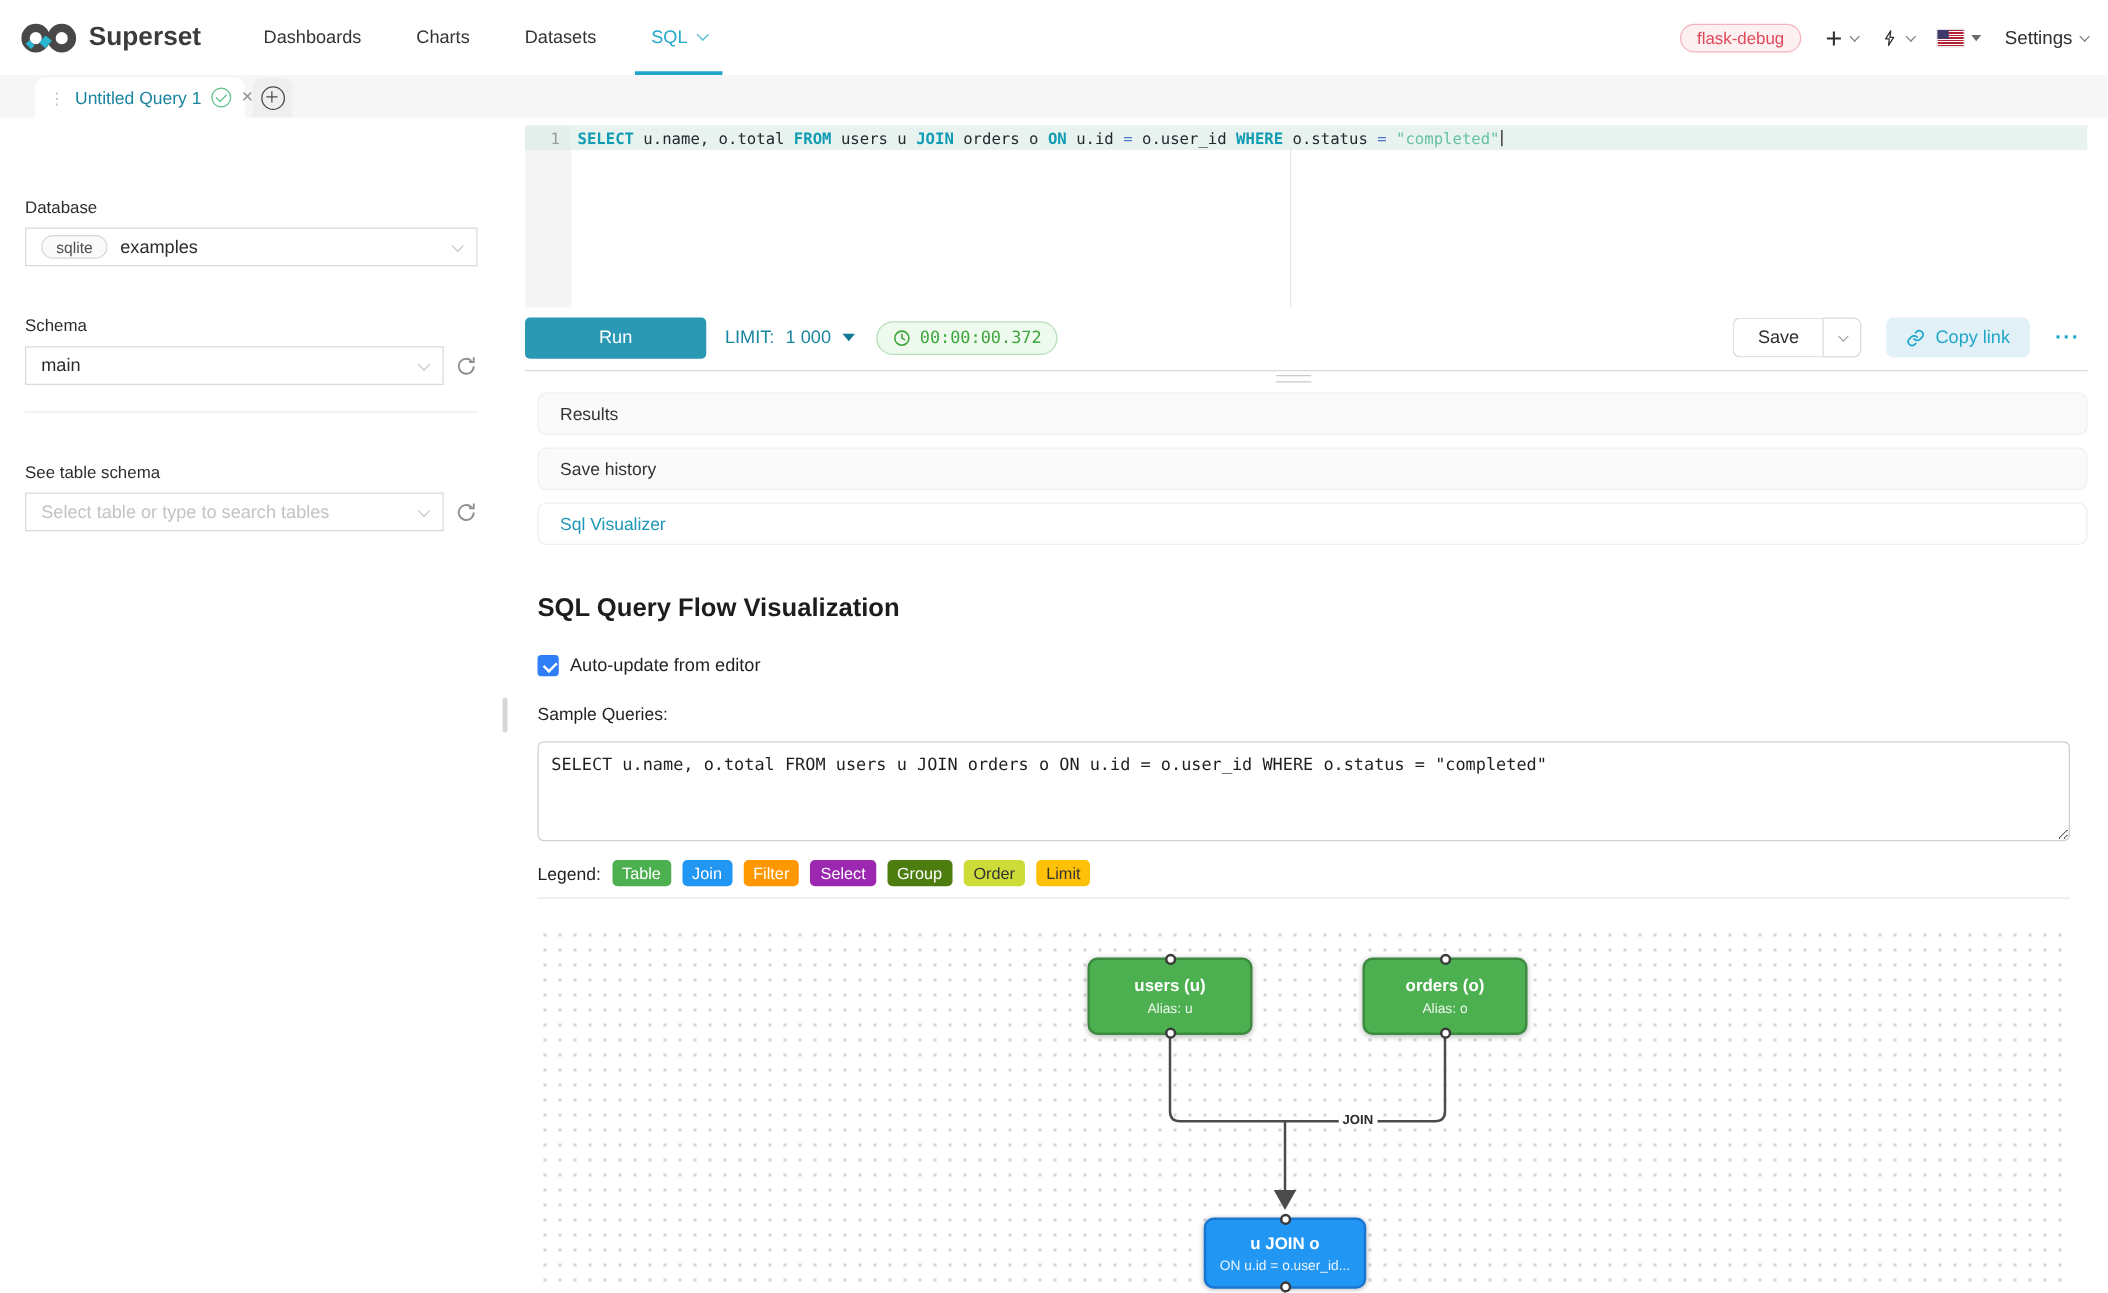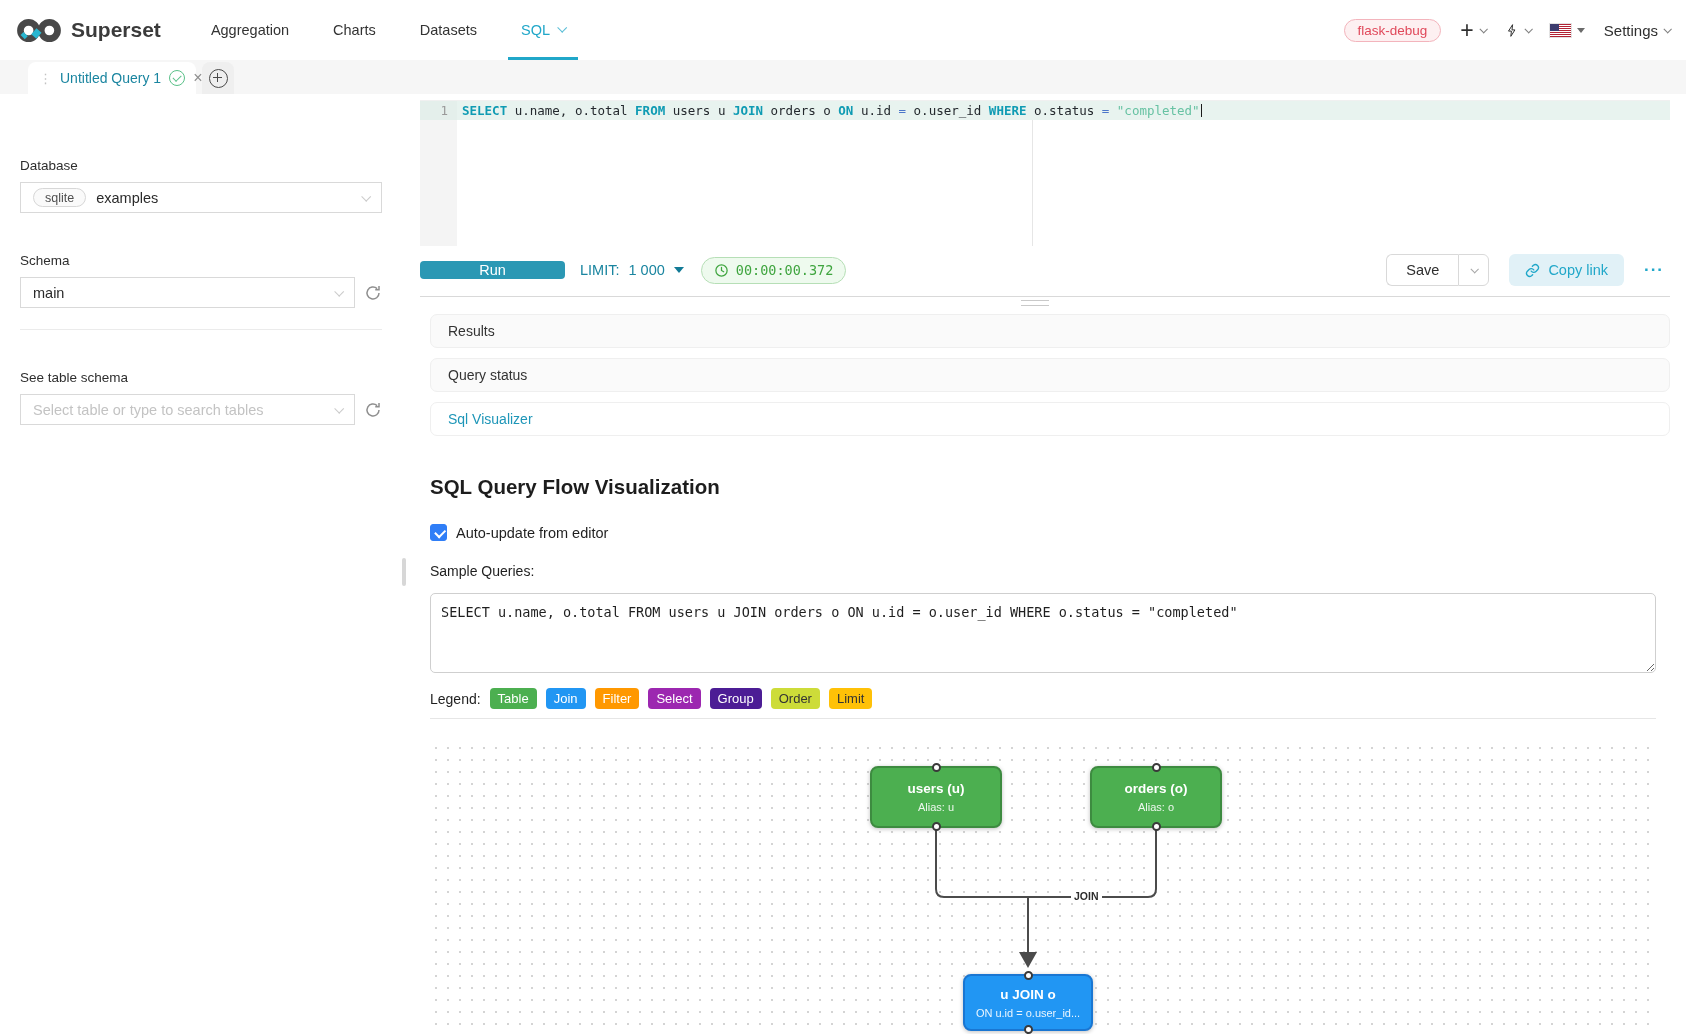--- a/index.html
+++ b/index.html
@@ -60,21 +60,21 @@
   .print-margin { position:absolute; left:612px; top:0; width:1px; height:100%; background:#e6e6e6; }
   .code-area { position:absolute; left:37px; right:0; top:0; }
   .code-line { height:19px; line-height:19px; background:#e8f3ef; font-size:12.5px; white-space:pre; padding-left:5px; }
   .tk-kw { color:#0f9bb3; font-weight:bold; }
   .tk-pl { color:#24292e; }
   .tk-op { color:#4c76c9; }
   .tk-str { color:#67c2a3; }
   .cursor { display:inline-block; width:1.5px; height:13px; background:#1b1b1b; vertical-align:-2px; margin-left:1px; }
 
   .toolbar { display:flex; align-items:center; margin-top:7px; height:34px; padding-right:6px; }
-  .run-btn { width:145px; height:18px; background:#2b98b4; color:#fff; border:none; border-radius:4px; font-size:14.5px; cursor:pointer; }
+  .run-btn { width:145px; height:33px; background:#2b98b4; color:#fff; border:none; border-radius:4px; font-size:14.5px; cursor:pointer; }
   .limit { display:flex; align-items:center; gap:9px; margin-left:15px; font-size:14.5px; color:#1a85a0; cursor:pointer; }
   .limit-caret { width:0; height:0; border-left:5px solid transparent; border-right:5px solid transparent; border-top:6px solid #127a96; }
   .timer { margin-left:17px; display:flex; align-items:center; gap:7px; height:27px; padding:0 12px; border:1px solid #b6dfb6; background:#eefaee; border-radius:14px; color:#3fa53f; font-family:"DejaVu Sans Mono", monospace; font-size:13.5px; }
   .toolbar-right { margin-left:auto; display:flex; align-items:center; gap:20px; }
   .save-split { display:flex; }
   .save-btn { height:32px; padding:0 19px; background:#fff; border:1px solid #d9d9d9; border-right:none; border-radius:6px 0 0 6px; font-size:14.5px; color:#2f2f2f; cursor:pointer; }
   .save-caret-btn { width:31px; height:32px; background:#fff; border:1px solid #d9d9d9; border-radius:0 6px 6px 0; display:flex; align-items:center; justify-content:center; color:#8a8a8a; cursor:pointer; }
   .copy-btn { height:32px; padding:0 16px; display:flex; align-items:center; gap:8px; background:#e1f1f7; color:#20a7c9; border:none; border-radius:6px; font-size:14.5px; cursor:pointer; }
   .more-btn { color:#20a7c9; font-size:17px; font-weight:bold; letter-spacing:1px; cursor:pointer; }
 
@@ -125,21 +125,21 @@
       <svg width="46" height="29" viewBox="0 0 62 38">
         <circle cx="17" cy="19" r="11" fill="none" stroke="#484848" stroke-width="9"></circle>
         <circle cx="45" cy="19" r="11" fill="none" stroke="#484848" stroke-width="9"></circle>
         <path d="M24 27 L31 19" stroke="#29b6d0" stroke-width="9" fill="none"></path>
         <path d="M9 28 L13 24" stroke="#29b6d0" stroke-width="8" fill="none"></path>
       </svg>
       <span class="brand-name">Superset</span>
     </div>
     <div class="nav-items" id="nav-items">
         <div class="nav-item">
-          <span>Aggregation</span>
+          <span>Dashboards</span>
         </div>
         <div class="nav-item">
           <span>Charts</span>
         </div>
         <div class="nav-item">
           <span>Datasets</span>
         </div>
         <div class="nav-item active">
           <span>SQL</span>
           <span class="chev"></span>
@@ -262,21 +262,21 @@
         <span class="more-btn">···</span>
       </div>
     </div>
 
     <div class="pane-divider">
       <div class="divider-handle"></div>
     </div>
 
     <div class="south-tabs" id="south-tabs">
         <div class="stab">Results</div>
-        <div class="stab">Query status</div>
+        <div class="stab">Save history</div>
         <div class="stab active">Sql Visualizer</div>
       </div>
 
     <div class="viz">
       <div class="viz-title">SQL Query Flow Visualization</div>
 
       <div class="auto-row">
         <span class="checkbox checked" id="auto-checkbox"></span>
         <span class="auto-label">Auto-update from editor</span>
       </div>
@@ -285,21 +285,21 @@
 
       <textarea class="query-box" spellcheck="false" style="">SELECT u.name, o.total FROM users u JOIN orders o ON u.id = o.user_id WHERE o.status = "completed"</textarea>
 
       <div class="legend-row">
         <span>Legend:</span>
         <span id="legend-badges" style="display:flex;gap:9px;">
             <span class="badge" style="background: rgb(76, 175, 80); color: rgb(255, 255, 255);">Table</span>
             <span class="badge" style="background: rgb(33, 150, 243); color: rgb(255, 255, 255);">Join</span>
             <span class="badge" style="background: rgb(255, 152, 0); color: rgb(255, 255, 255);">Filter</span>
             <span class="badge" style="background: rgb(156, 39, 176); color: rgb(255, 255, 255);">Select</span>
-            <span class="badge" style="background: #4c1d95; color: rgb(255, 255, 255);">Group</span>
+            <span class="badge" style="background: #4d7c0f; color: rgb(255, 255, 255);">Group</span>
             <span class="badge" style="background: rgb(205, 220, 57); color: rgb(51, 51, 51);">Order</span>
             <span class="badge" style="background: rgb(255, 193, 7); color: rgb(51, 51, 51);">Limit</span>
           </span>
       </div>
 
       <hr class="viz-hr">
 
       <div class="canvas">
         <svg class="edges" width="1226" height="358">
           <path d="M506 88 L506 147 Q506 155 514 155 L718 155 Q726 155 726 147 L726 88" fill="none" stroke="#4b4b4b" stroke-width="2"></path>

